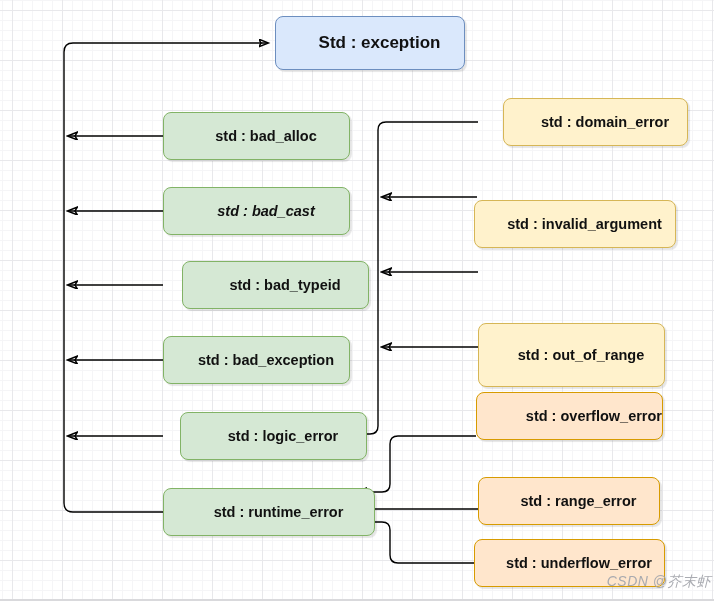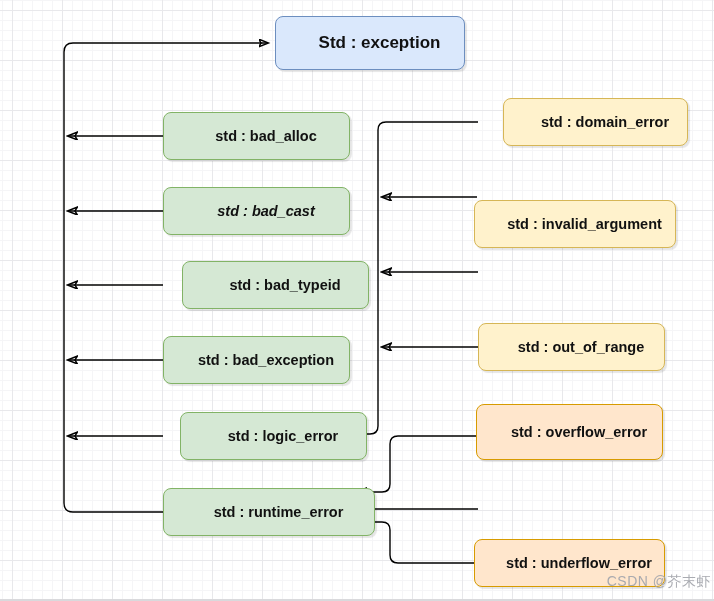--- a/index.html
+++ b/index.html
@@ -39,20 +39,21 @@
   .node.green  { background: #d5e8d4; border-color: #82b366; justify-content: center; }
   .node.yellow { background: #fff2cc; border-color: #d6b656; }
   .node.orange { background: #ffe6cc; border-color: #d79b00; }
   .watermark {
     position: absolute;
     right: 3px;
     bottom: 10px;
     font-size: 14px;
     color: rgba(164,166,173,0.95);
     letter-spacing: 0.5px;
+    font-style: italic;
   }
   .bottom-edge {
     position: absolute;
     left: 0; right: 0; bottom: 0;
     height: 2px;
     background: #d9d9dc;
   }
 </style>
 </head>
 <body>
@@ -110,28 +111,31 @@
 
   <div class="node yellow" style="left:478px; top:98px; width:185px; height:48px;margin-left:25px;">
     <span>std : domain_error</span>
   </div>
 
   <div class="node yellow" style="left:474px; top:173px; width:202px; height:48px;margin-top:27px;">
     <span>std : invalid_argument</span>
   </div>
 
 
-  <div class="node yellow" style="left:478px; top:323px; width:187px; height:48px;">
+  <div class="node yellow" style="left:478px; top:323px; width:187px; height:64px;">
     <span>std : out_of_range</span>
   </div>
 
-  <div class="node orange" style="left:476px; top:404px; width:187px; height:56px;">
+  <div class="node orange" style="left:476px; top:392px; width:187px; height:48px;justify-content:flex-end;">
     <span>std : overflow_error</span>
   </div>
 
+  <div class="node orange" style="left:478px; top:477px; width:182px; height:48px;">
+    <span>std : range_error</span>
+  </div>
 
   <div class="node orange" style="left:474px; top:539px; width:191px; height:48px;justify-content:center;">
     <span>std : underflow_error</span>
   </div>
 
   <div class="watermark">CSDN @芥末虾</div>
   <div class="bottom-edge"></div>
 </div>
 
 </body></html>

